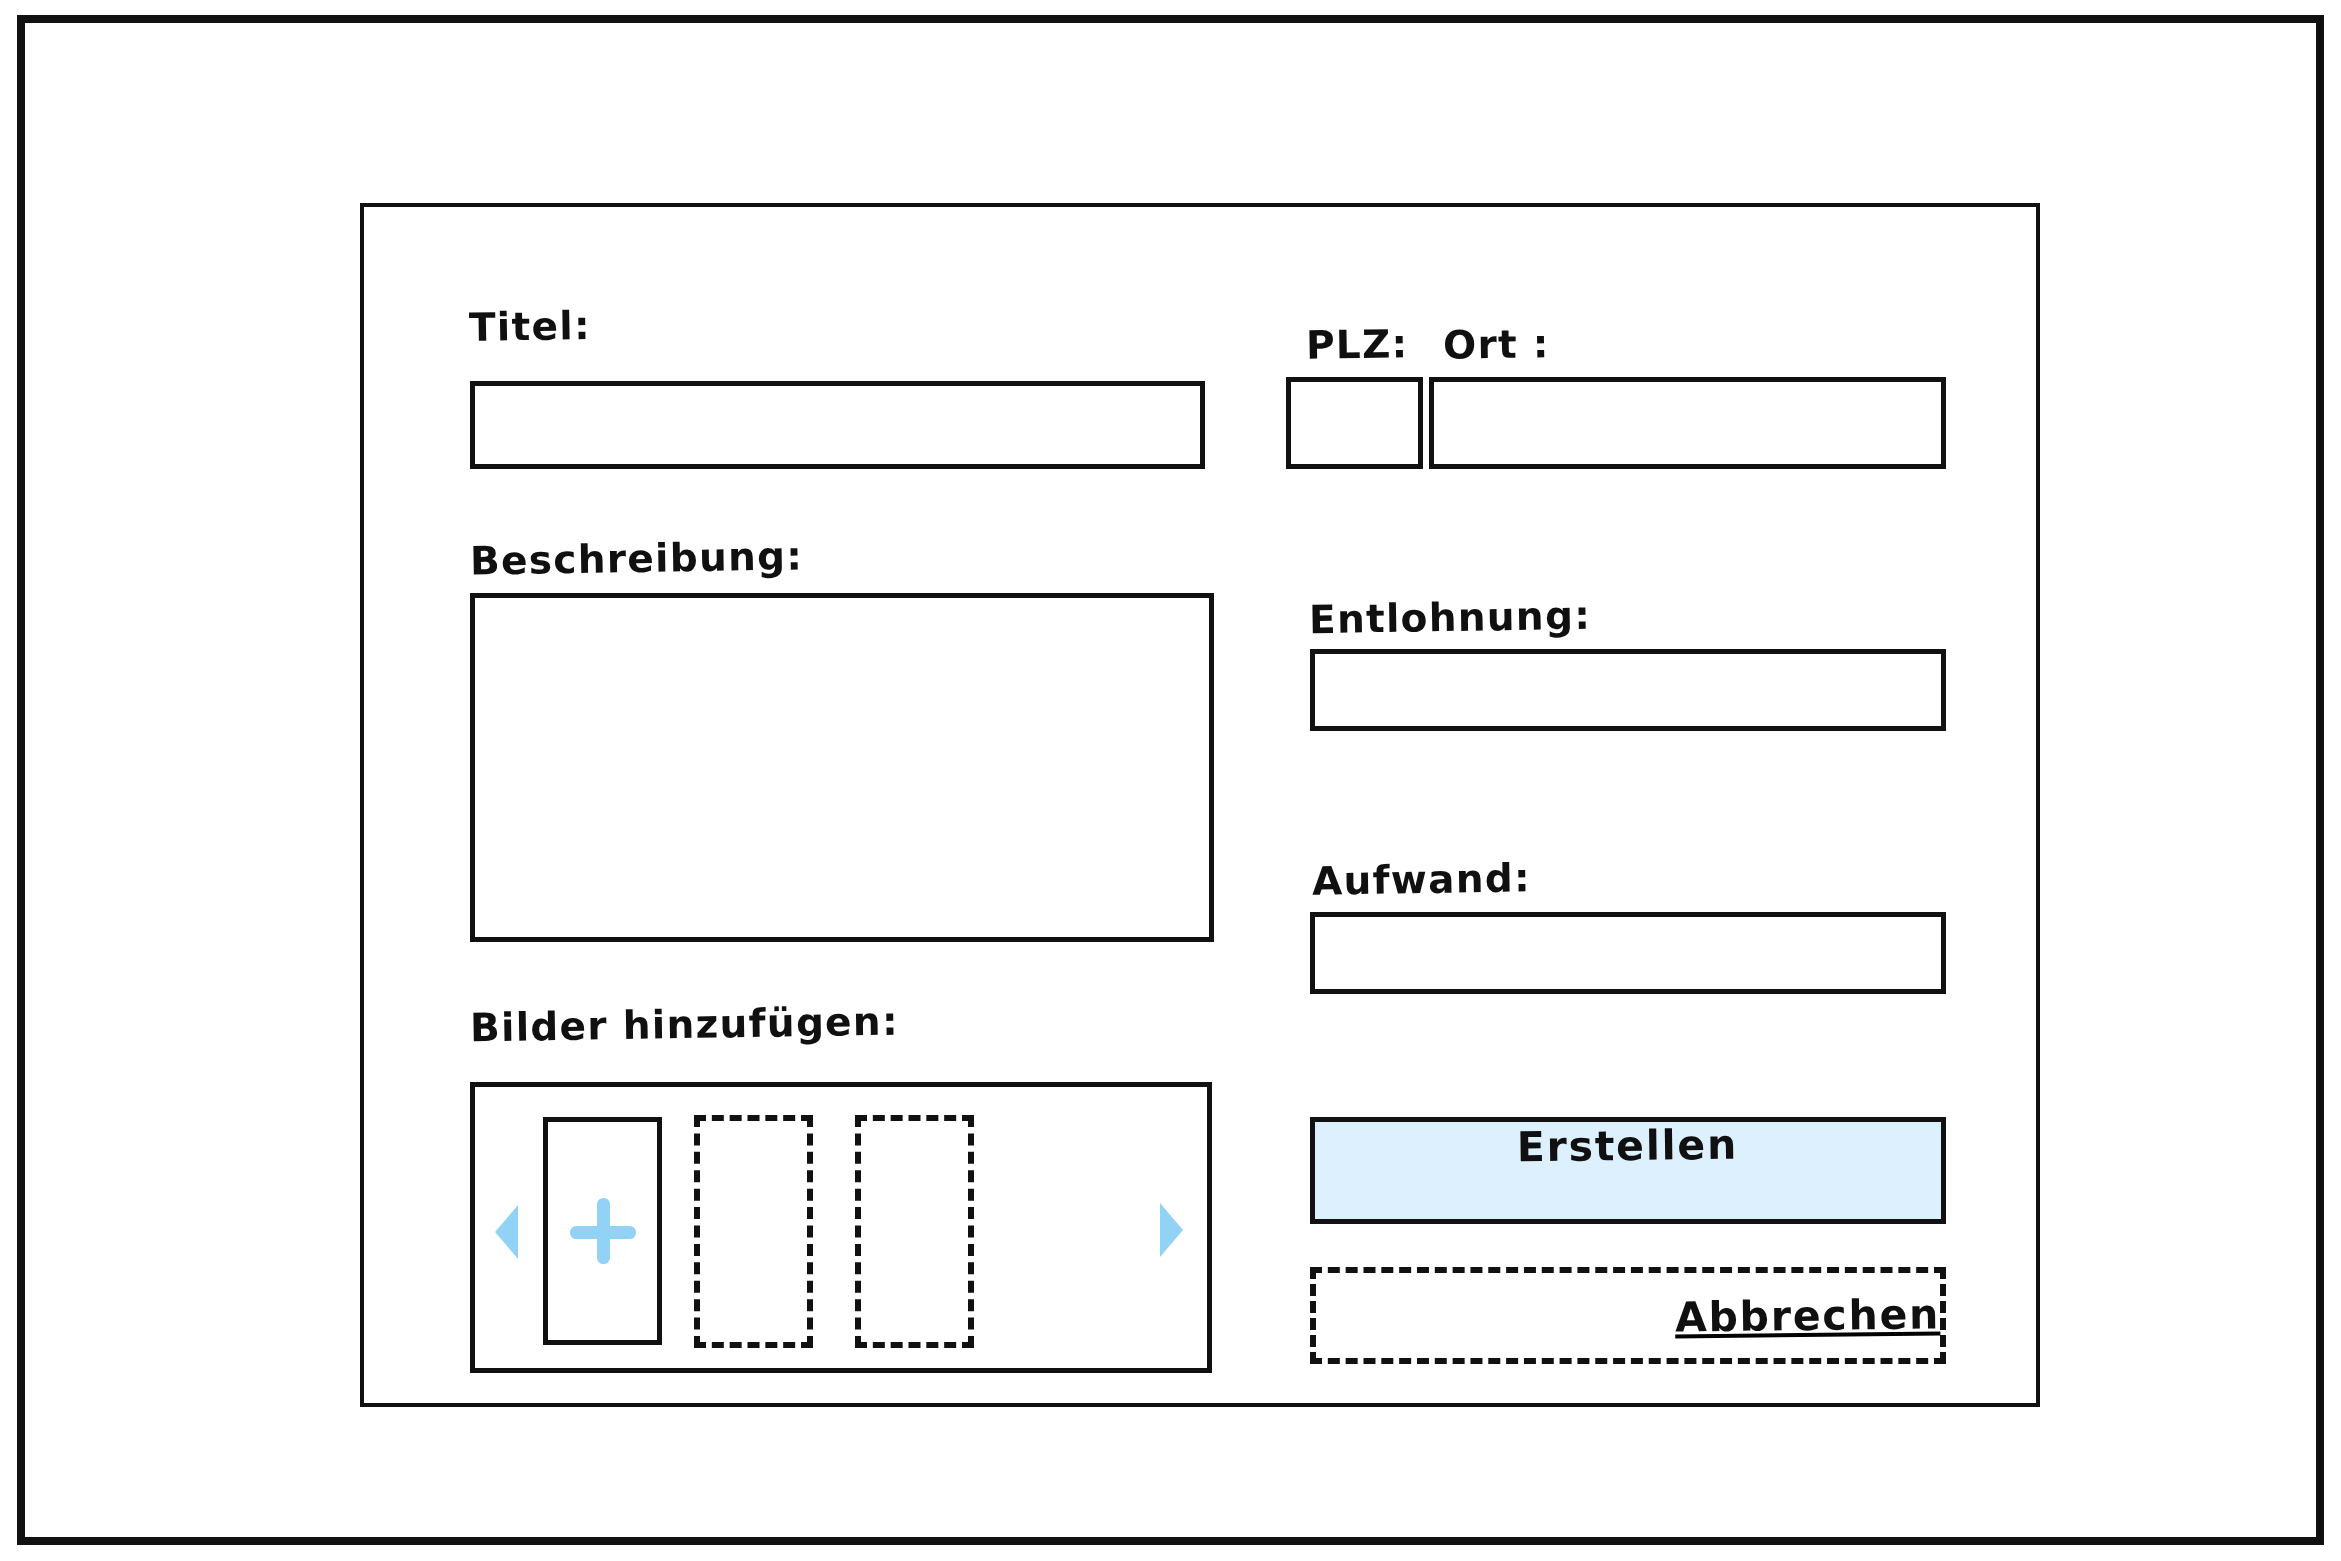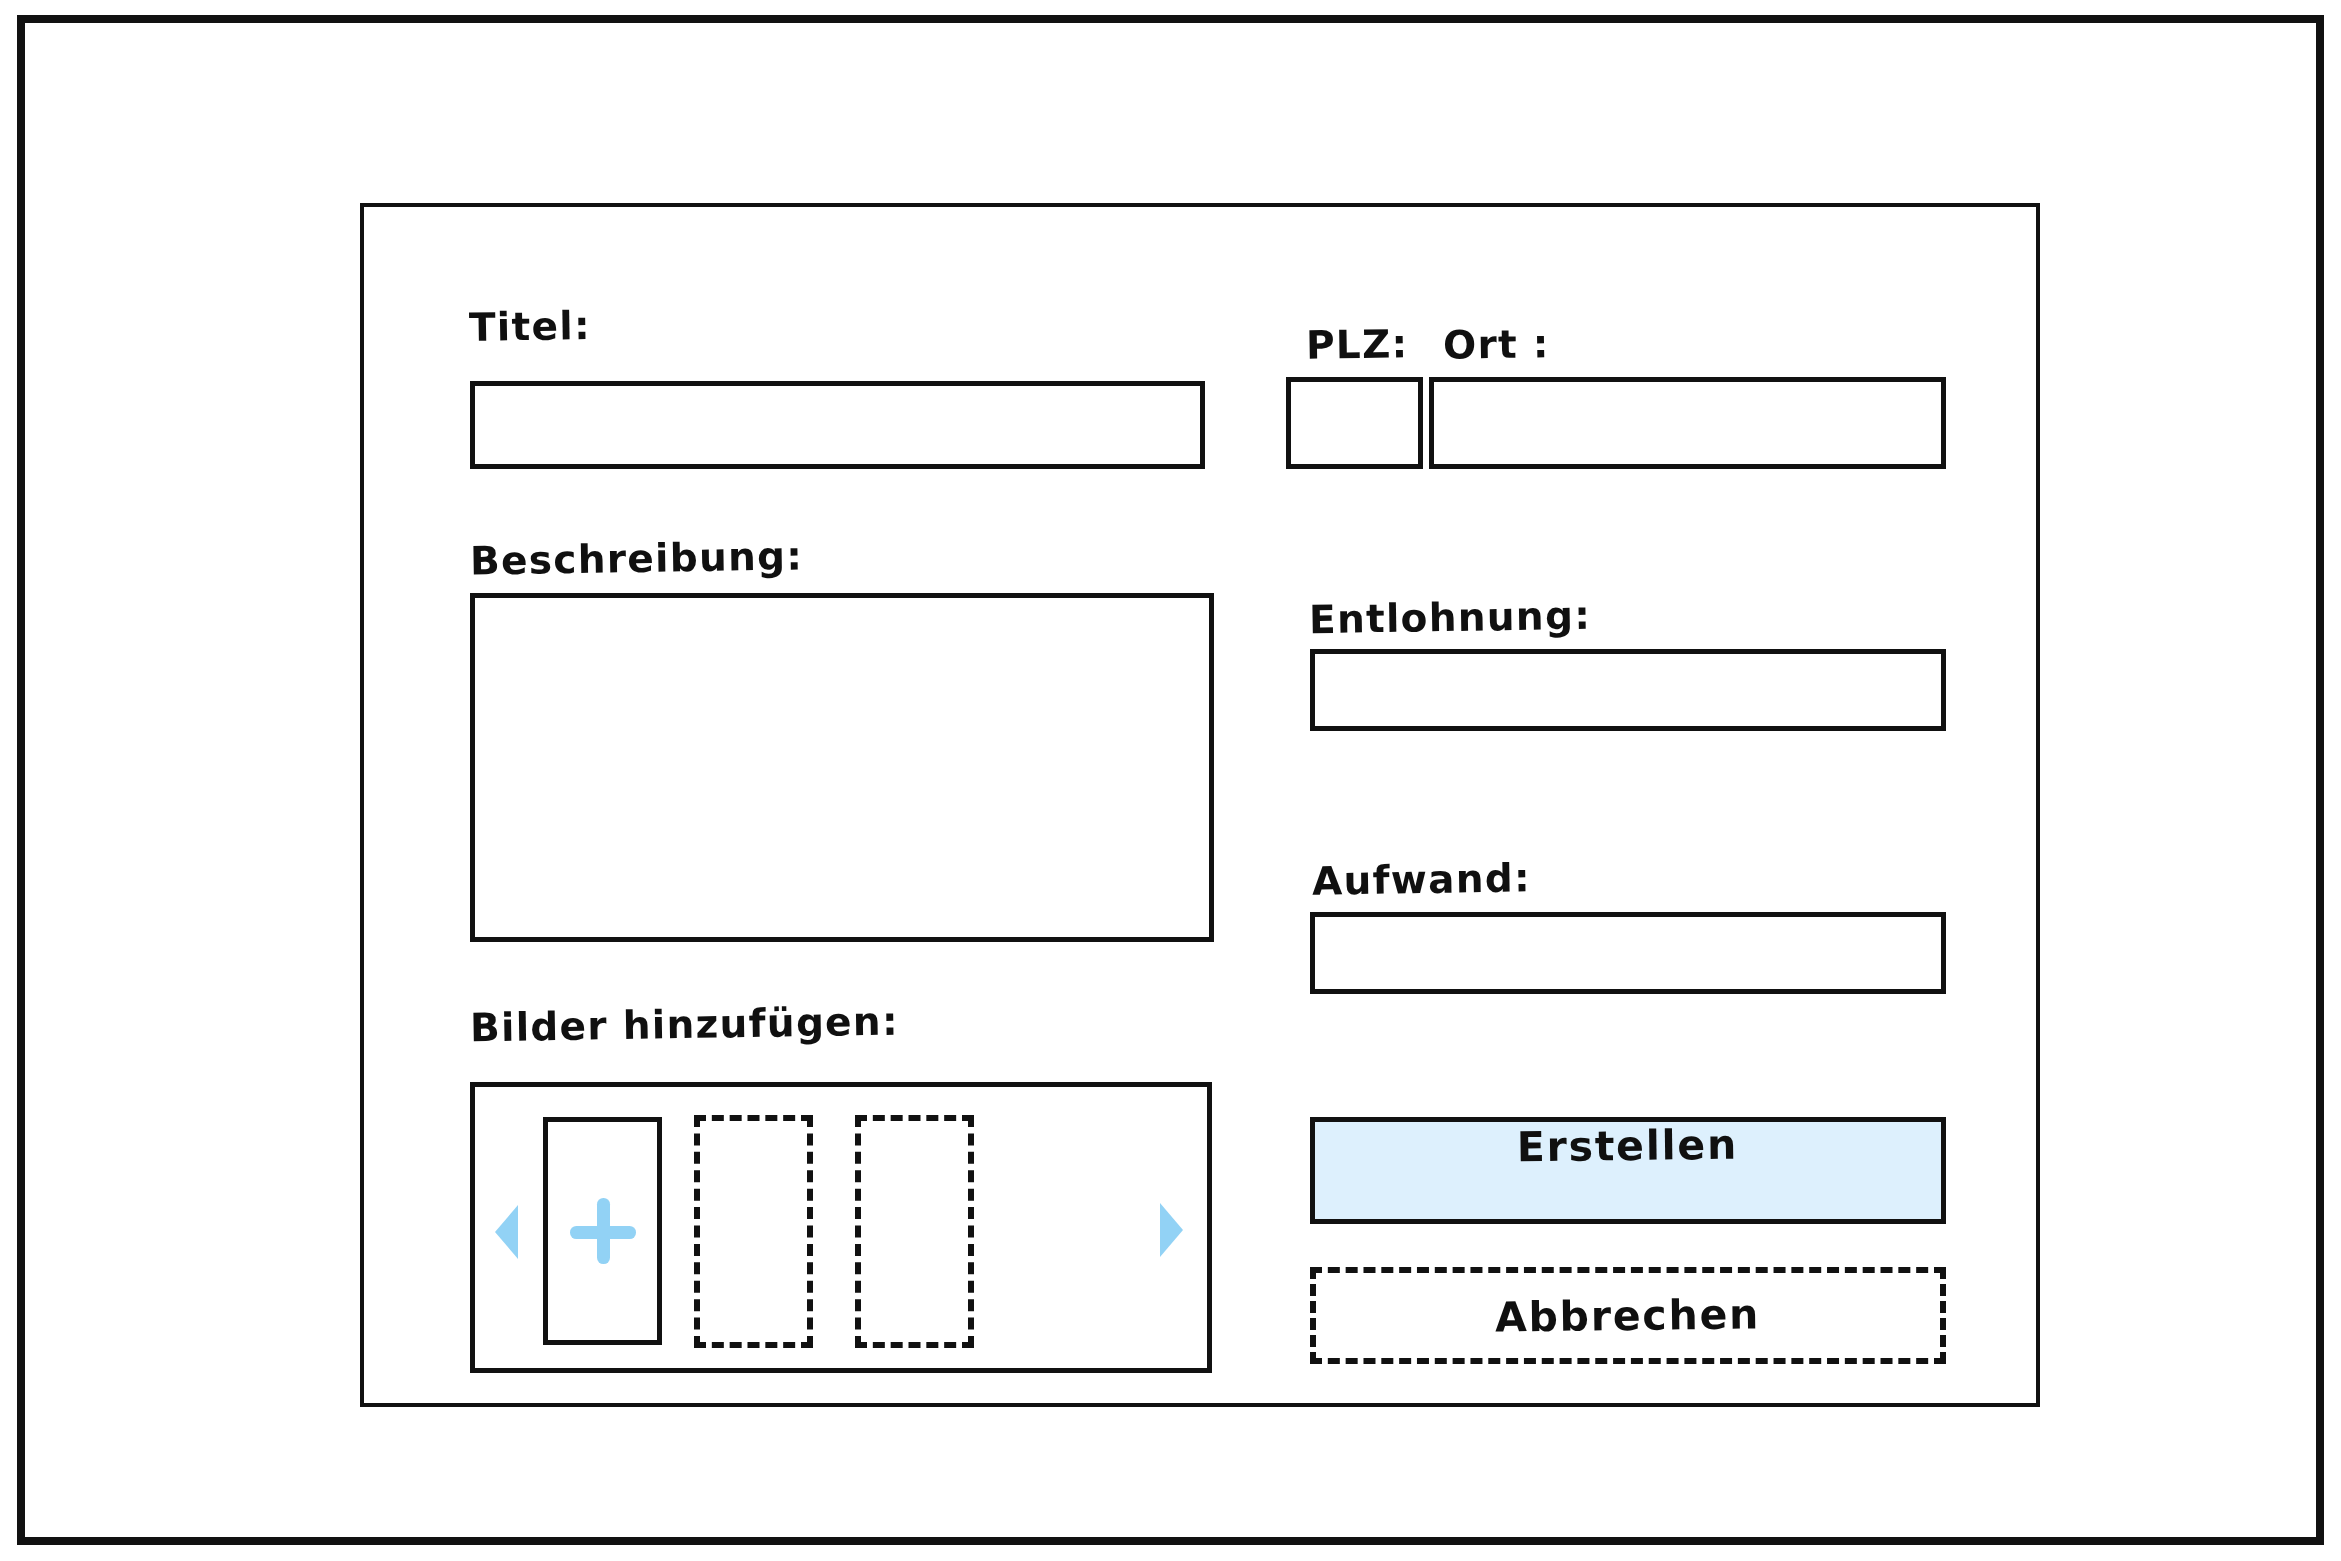--- a/index.html
+++ b/index.html
@@ -125,21 +125,21 @@
     box-sizing:border-box;
     border:5.4px solid #111111;
     background:#ddf0fd;
     display:flex;justify-content:center;
   }
   .btn-secondary{
     position:absolute;
     box-sizing:border-box;
     border:6.3px dashed #111111;
     background:transparent;
-    display:flex;align-items:center;justify-content:center;
+    display:flex;align-items:center;justify-content:flex-end;text-decoration:underline;
   }
 </style>
 </head>
 <body>
 
 <div class="canvas">
 
   <div class="outer-frame">
 
     <div class="panel">

